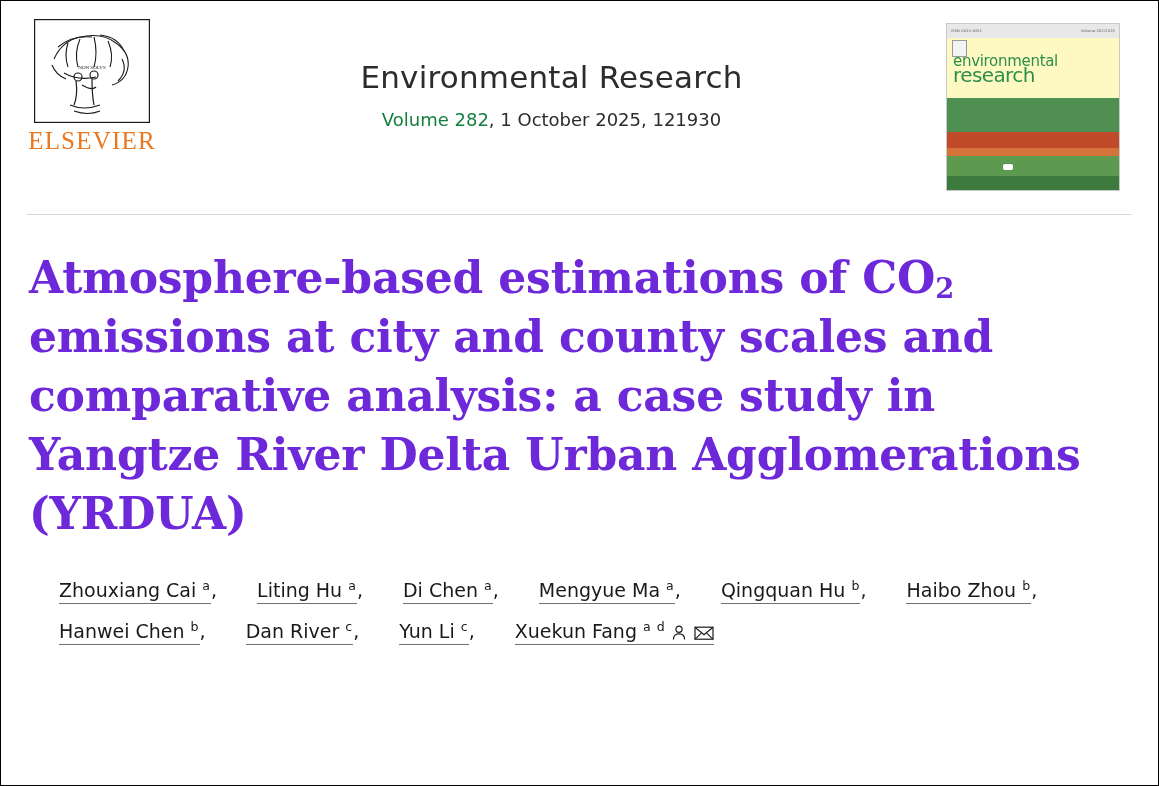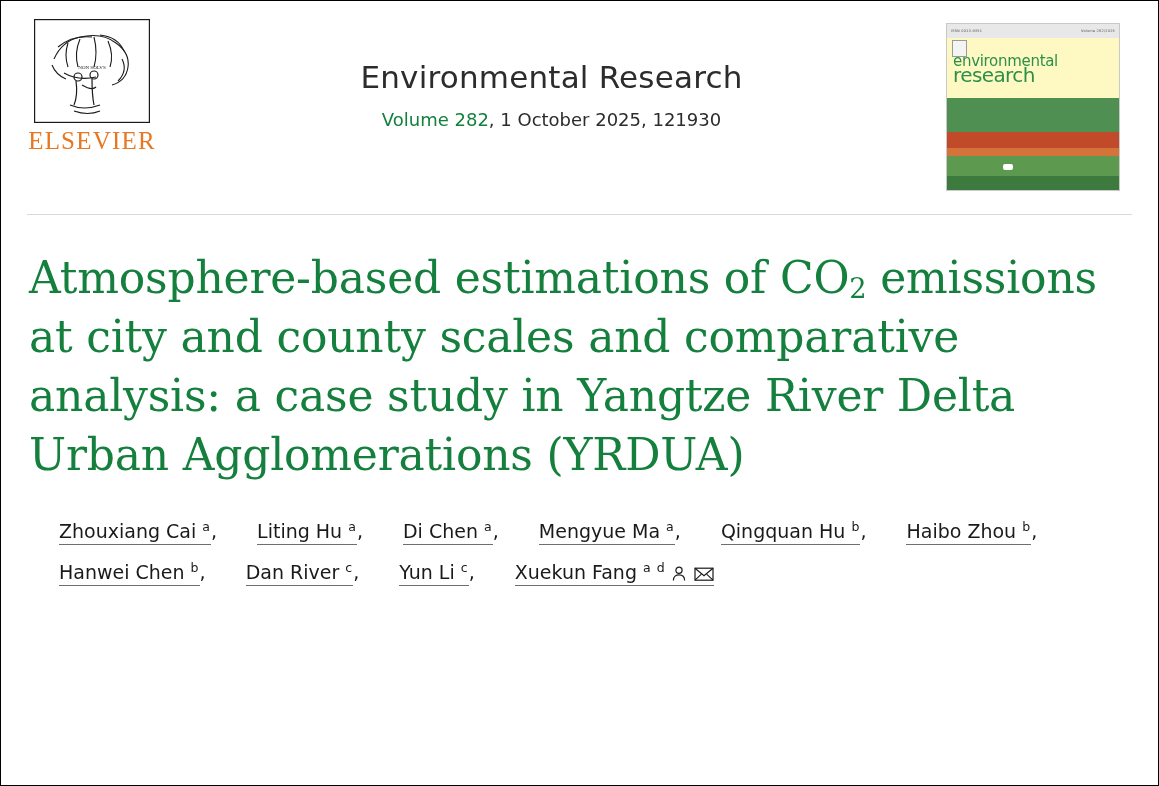--- a/index.html
+++ b/index.html
@@ -143,24 +143,24 @@
     background: #d9d9d9;
     margin: 8px 26px 0 26px;
   }
 
   
   .title-area {
     padding: 34px 28px 0 28px;
   }
   .paper-title {
     font-family: "DejaVu Serif", serif;
-    font-weight: 400;
+    font-weight: 700;
     font-size: 44px;
     line-height: 1.34;
-    color: #15803d;
+    color: #6d28d9;
     margin: 0;
     letter-spacing: -0.2px;
   }
   .paper-title sub {
     font-size: 0.62em;
     vertical-align: -0.18em;
   }
 
   
   .authors {

